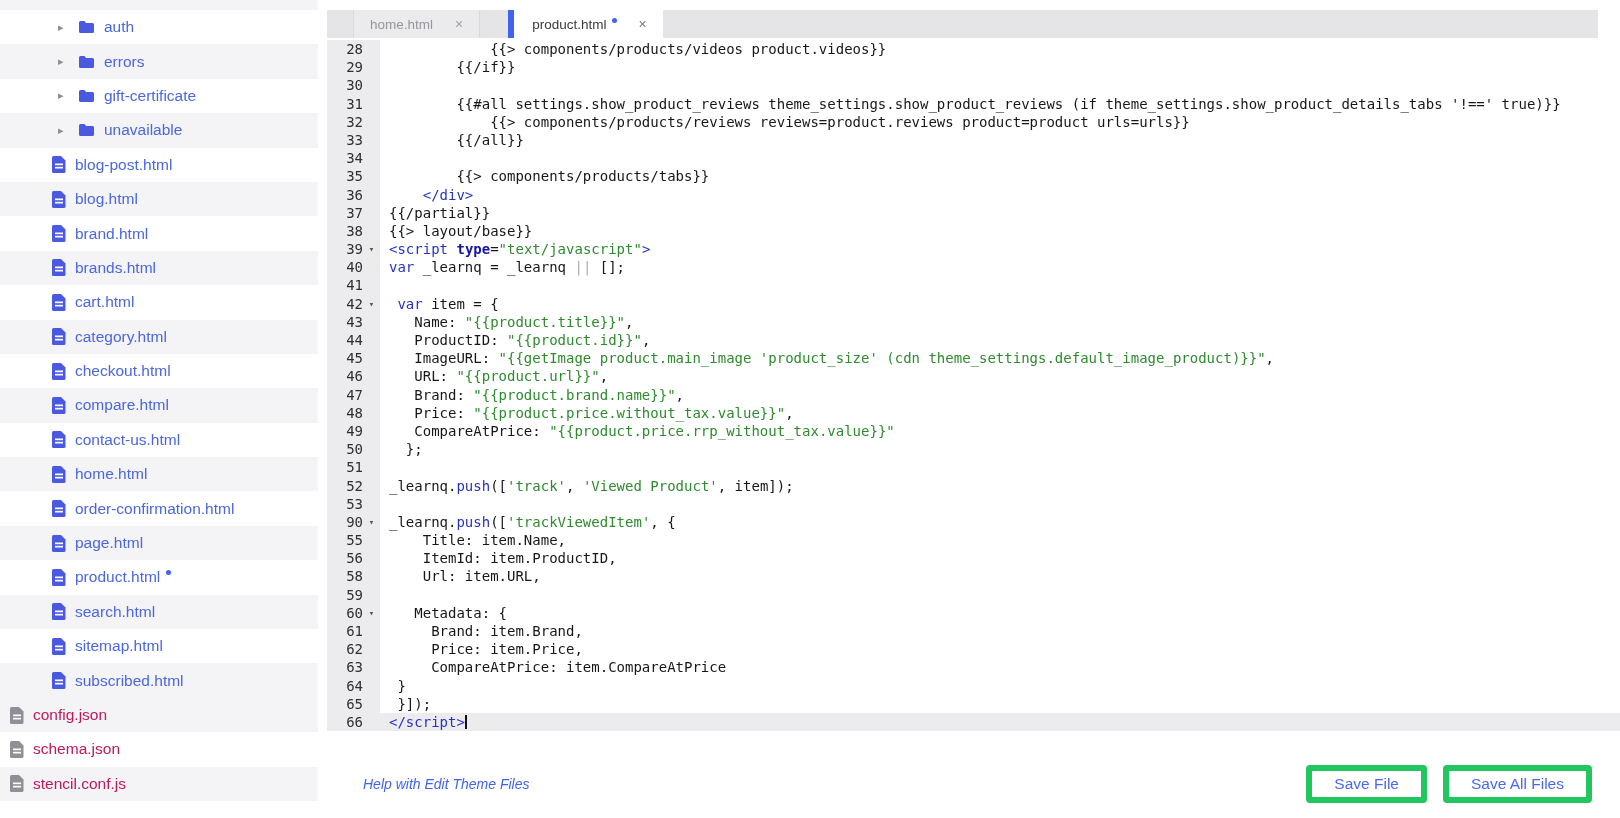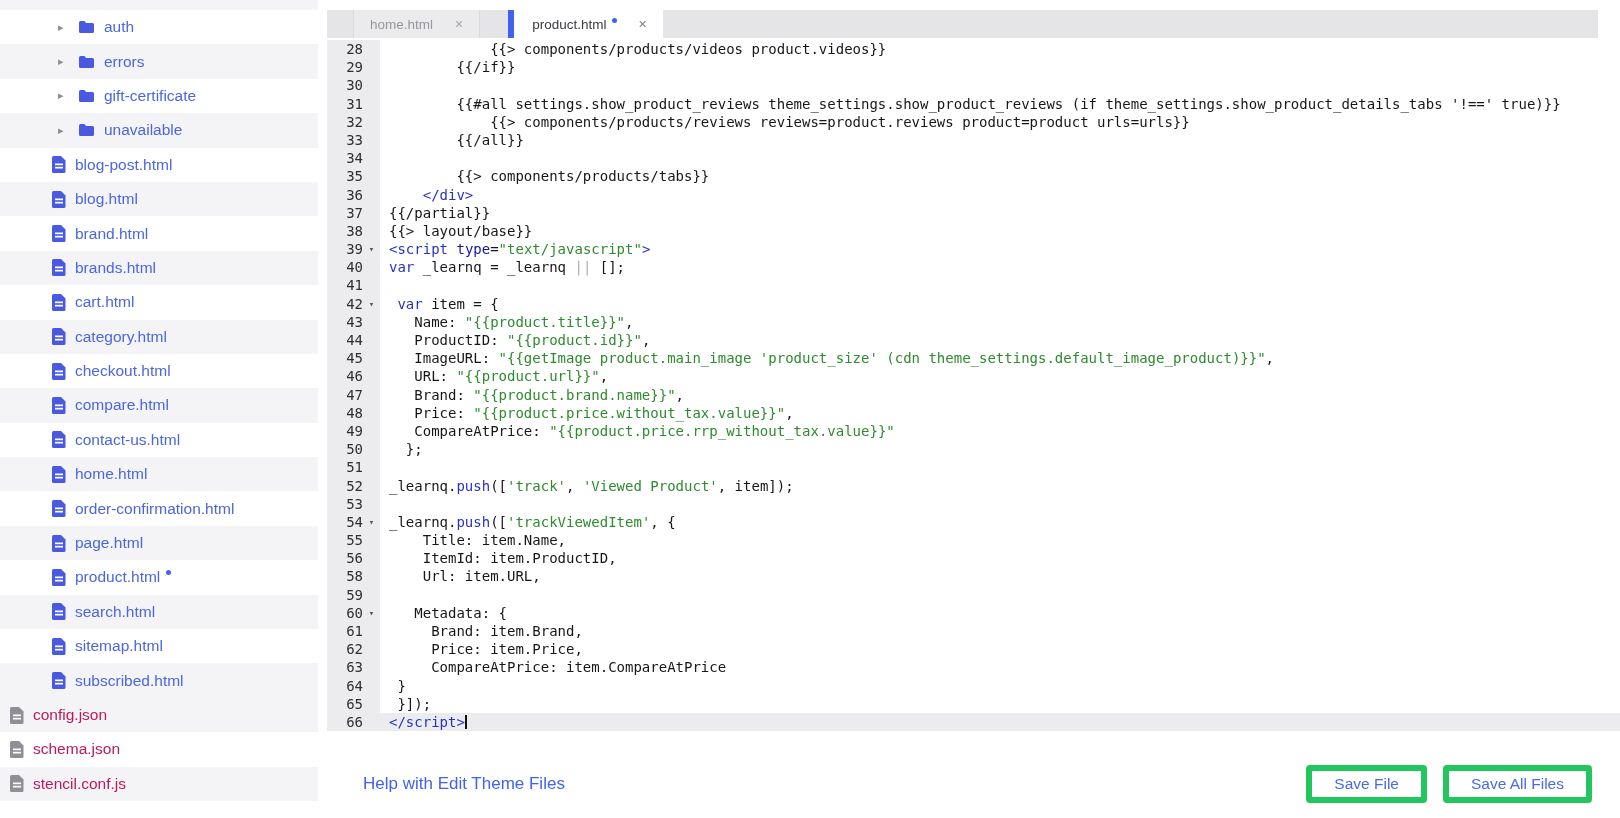--- a/index.html
+++ b/index.html
@@ -47,30 +47,30 @@
             font-family:"DejaVu Sans Mono", monospace; font-size:14px; }
   .cm-line { display:flex; height:18.2px; line-height:18.2px; }
   .gutter { flex:none; width:53px; background:#ececee; display:flex; color:#2f2f33; }
   .ln { width:36px; text-align:right; }
   .fold { width:17px; text-align:center; font-size:9px; color:#55555c; cursor:pointer; }
   .codecell { flex:1; white-space:pre; padding-left:9px; color:#17171a; }
   .cm-line.activeline .codecell { background:#ececee; }
   .tok-tag { color:#2733c8; }
   .tok-kw  { color:#2733c8; }
   .tok-fn  { color:#2733c8; }
-  .tok-attr{ color:#1414a8; font-weight:normal; }
+  .tok-attr{ color:#1414a8; font-weight:bold; }
   .tok-str { color:#2e8b2e; }
   .tok-op  { color:#a9abb9; }
   .cursor { display:inline-block; width:2px; height:14px; background:#111;
             vertical-align:-2px; }
 
   
   .footer { position:absolute; left:0; top:750px; width:1293px; height:68px;
             background:#fff; display:flex; align-items:center; }
-  .help { margin-left:36px; color:#3f63f0; font-size:17px; cursor:pointer; }
+  .help { margin-left:36px; color:#3f63f0; font-size:14px; cursor:pointer;font-style:italic; }
   .btns { margin-left:auto; margin-right:28px; display:flex; gap:16px; }
   .btn { background:#fff; border:6px solid #22c55e; color:#4a68f2;
          border-radius:4px; font-size:15.5px; height:38px; padding:0 22px;
          font-family:"Liberation Sans", sans-serif; cursor:pointer; }
 </style>
 </head>
 <body>
 
 <div class="app">
 
@@ -496,21 +496,21 @@
         </div>
         <div class="cm-line">
           <span class="gutter">
             <span class="ln">53</span>
             <span class="fold"></span>
           </span>
           <span class="codecell"></span>
         </div>
         <div class="cm-line">
           <span class="gutter">
-            <span class="ln">54</span>
+            <span class="ln">90</span>
             <span class="fold">▾</span>
           </span>
           <span class="codecell"><span class="tok-plain">_learnq.</span><span class="tok-fn">push</span><span class="tok-plain">([</span><span class="tok-str">'trackViewedItem'</span><span class="tok-plain">, {</span></span>
         </div>
         <div class="cm-line">
           <span class="gutter">
             <span class="ln">55</span>
             <span class="fold"></span>
           </span>
           <span class="codecell"><span class="tok-plain">    Title: item.Name,</span></span>

